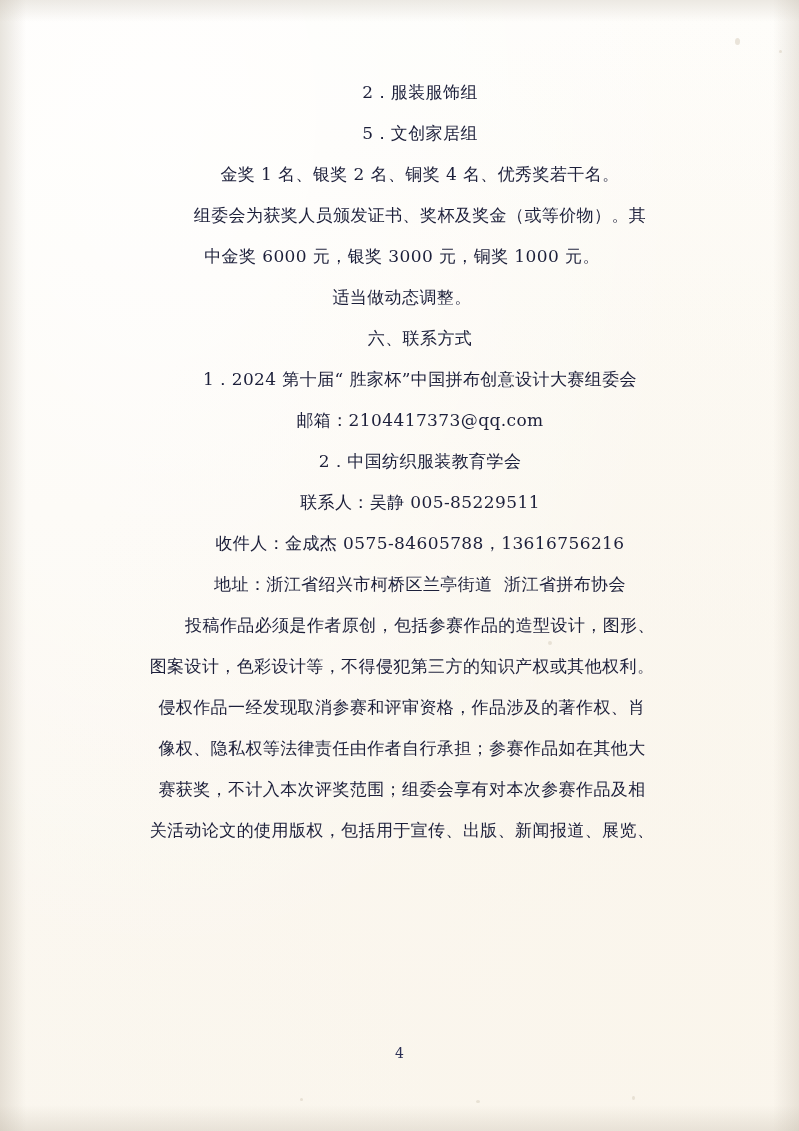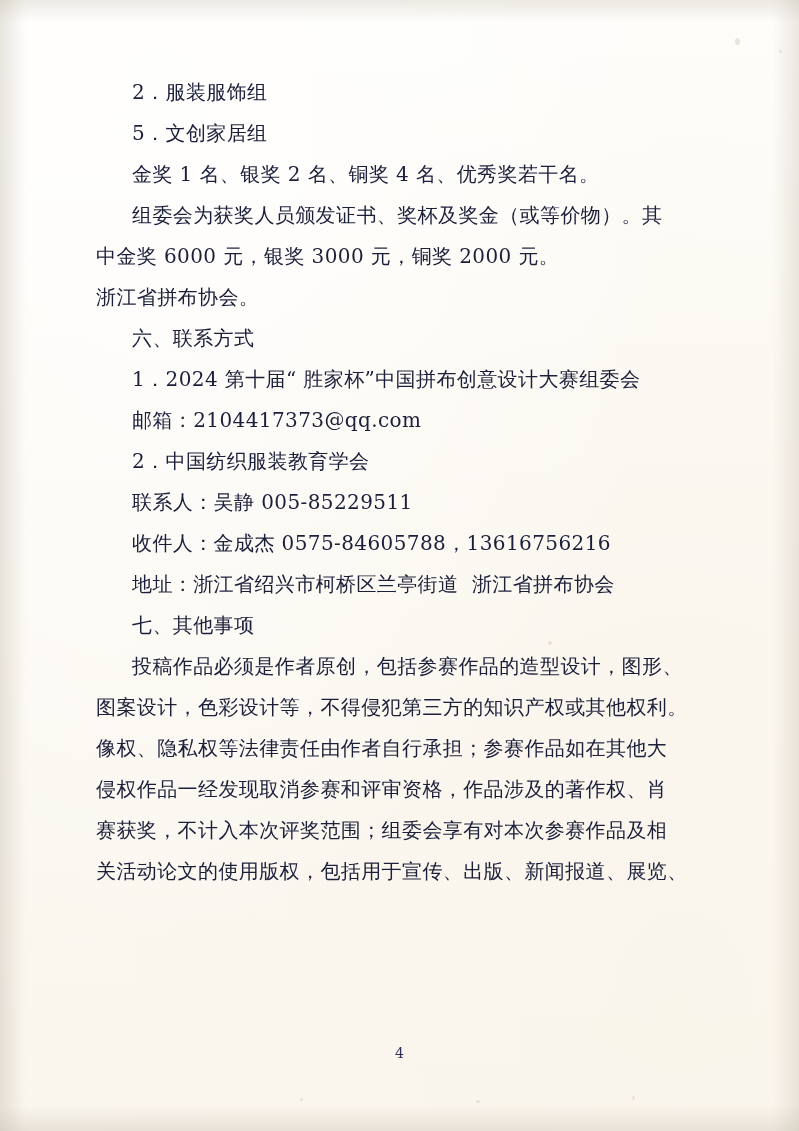--- a/index.html
+++ b/index.html
@@ -29,26 +29,27 @@
     border-radius: 50%;
     opacity: 0.55;
   }
   .content {
     position: absolute;
     left: 96px;
     top: 72px;
     width: 612px;
   }
   .line {
-    font-size: 20px;
+    font-size: 17px;
     line-height: 41px;
     color: #1c1f3a;
     white-space: pre;
     letter-spacing: 0.4px;
     font-family: "DejaVu Serif", serif;
+    text-align: center;
   }
   .indent {
     text-indent: 0;
     padding-left: 36px;
   }
   .flush {
     padding-left: 0;
   }
   .page-number {
     position: absolute;
@@ -87,32 +88,31 @@
   <div class="scan-speck" style="left:548px; top:641px; width:4px; height:4px;"></div>
   <div class="scan-speck" style="left:300px; top:1098px; width:3px; height:3px;"></div>
   <div class="scan-speck" style="left:476px; top:1100px; width:4px; height:3px;"></div>
   <div class="scan-speck" style="left:632px; top:1096px; width:3px; height:4px;"></div>
 
   <div class="content">
     <div class="line indent">2．服装服饰组</div>
     <div class="line indent">5．文创家居组</div>
     <div class="line indent">金奖 1 名、银奖 2 名、铜奖 4 名、优秀奖若干名。</div>
     <div class="line indent">组委会为获奖人员颁发证书、奖杯及奖金（或等价物）。其</div>
-    <div class="line flush">中金奖 6000 元，银奖 3000 元，铜奖 2000 元。</div>
-    <div class="line flush">浙江省拼布协会。</div>
+    <div class="line flush">中金奖 6000 元，银奖 3000 元，铜奖 1000 元。</div>
+    <div class="line flush">适当做动态调整。</div>
     <div class="line indent">六、联系方式</div>
     <div class="line indent">1．2024 第十届“ 胜家杯”中国拼布创意设计大赛组委会</div>
     <div class="line indent">邮箱：2104417373@qq.com</div>
     <div class="line indent">2．中国纺织服装教育学会</div>
     <div class="line indent">联系人：吴静 005-85229511</div>
     <div class="line indent">收件人：金成杰 0575-84605788，13616756216</div>
     <div class="line indent">地址：浙江省绍兴市柯桥区兰亭街道  浙江省拼布协会</div>
-    <div class="line indent">七、其他事项</div>
     <div class="line indent">投稿作品必须是作者原创，包括参赛作品的造型设计，图形、</div>
     <div class="line flush">图案设计，色彩设计等，不得侵犯第三方的知识产权或其他权利。</div>
+    <div class="line flush">侵权作品一经发现取消参赛和评审资格，作品涉及的著作权、肖</div>
     <div class="line flush">像权、隐私权等法律责任由作者自行承担；参赛作品如在其他大</div>
-    <div class="line flush">侵权作品一经发现取消参赛和评审资格，作品涉及的著作权、肖</div>
     <div class="line flush">赛获奖，不计入本次评奖范围；组委会享有对本次参赛作品及相</div>
     <div class="line flush">关活动论文的使用版权，包括用于宣传、出版、新闻报道、展览、</div>
   </div>
 
   <div class="page-number">4</div>
 </div>
 
 </body></html>

